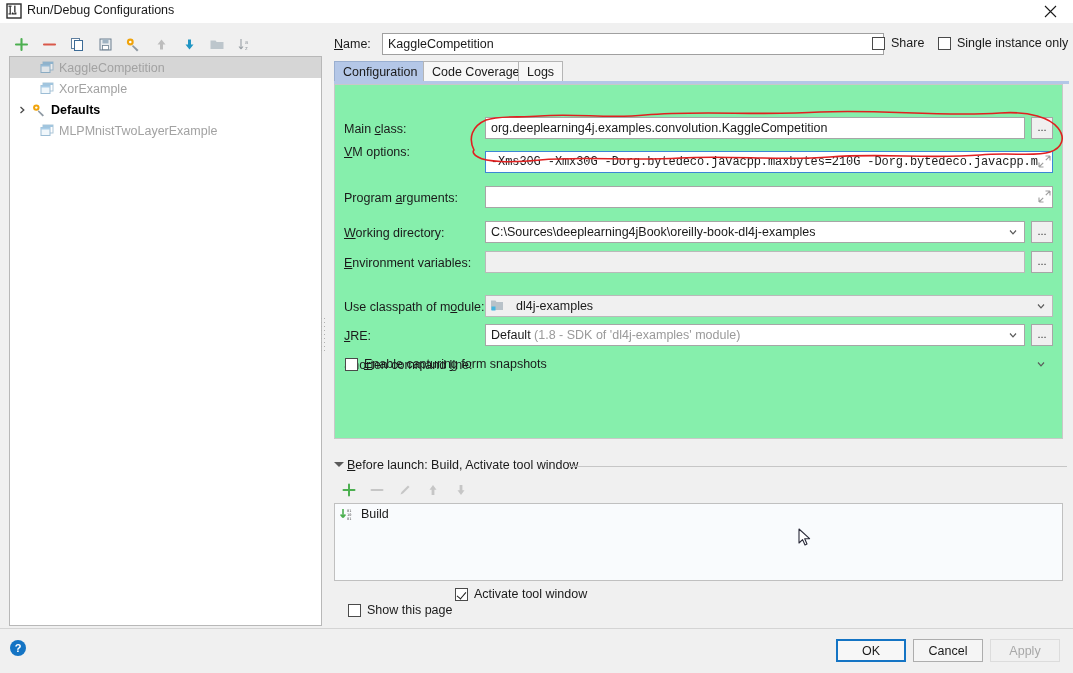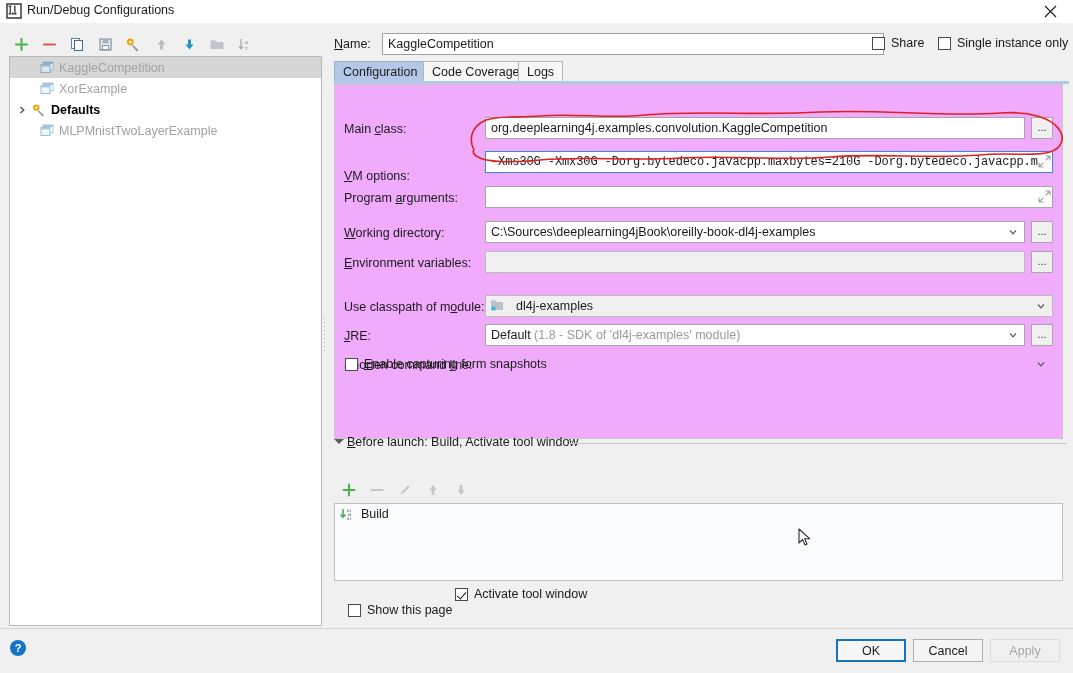--- a/index.html
+++ b/index.html
@@ -106,21 +106,21 @@
     border-bottom: none;
   }
   .tab.active { background: #b4c7e7; border-color: #9aafd0; }
   .tab-underline {
     position: absolute; left: 4px; top: 58px; width: 735px; height: 3px; background: #b4c7e7;
   }
 
   
   .content {
     position: absolute; left: 4px; top: 61px; width: 729px; height: 355px;
-    background: #f0abfc; border: 1px solid #c8c8c8; box-sizing: border-box;
+    background: #86efac; border: 1px solid #c8c8c8; box-sizing: border-box;
   }
   .flabel { position: absolute; left: 9px; font-size: 12.5px; color: #1a1a1a; white-space: nowrap; }
 
   .fld {
     position: absolute; height: 22px; box-sizing: border-box;
     background: #ffffff; border: 1px solid #a6a6a6;
     font-family: "Liberation Sans", sans-serif; font-size: 12.5px; color: #1a1a1a;
     padding: 0 5px; line-height: 20px; white-space: nowrap; overflow: hidden;
   }
   .fld.mono {
@@ -142,21 +142,21 @@
   }
   .gray { color: #9a9a9a; }
   .bold { font-weight: bold; }
 
   
   .modicon { position: absolute; width: 14px; height: 14px; }
 
   .enable-cb { position: absolute; left: 10px; top: 272px; }
 
   
-  .bl-header { position: absolute; left: 4px; top: 412px; width: 735px; height: 16px; }
+  .bl-header { position: absolute; left: 4px; top: 435px; width: 735px; height: 16px; }
   .bl-tri {
     position: absolute; left: 0px; top: 4px; width: 0; height: 0;
     border-left: 5px solid transparent; border-right: 5px solid transparent;
     border-top: 5px solid #5a5a5a;
   }
   .bl-title { position: absolute; left: 13px; top: 0px; font-size: 12.5px; }
   .bl-line { position: absolute; top: 8px; height: 1px; background: #c6c6c6; }
 
   .bl-toolbar { position: absolute; left: 8px; top: 455px; height: 24px; display:flex; align-items:center; gap:6px; }
   .bl-tbtn { width: 22px; height: 22px; display:flex; align-items:center; justify-content:center; }
@@ -376,21 +376,21 @@
       <div class="tab" style="left:184px;">Logs</div>
     </div>
     <div class="tab-underline"></div>
 
     <div class="content">
 
       <span class="flabel" style="top:37px;">Main <u>c</u>lass:</span>
       <div class="fld" style="left:150px; top:32px; width:540px;">org.deeplearning4j.examples.convolution.KaggleCompetition</div>
       <div class="btn-dots" style="left:696px; top:32px;">...</div>
 
-      <span class="flabel" style="top:84px;"><u>V</u>M options:</span>
+      <span class="flabel" style="top:60px;"><u>V</u>M options:</span>
       <div class="fld mono focused" style="left:150px; top:66px; width:568px;">-Xms30G -Xmx30G -Dorg.bytedeco.javacpp.maxbytes=210G -Dorg.bytedeco.javacpp.m</div>
       <span class="expander" style="left:703px; top:70px;">
         <svg width="13" height="13" viewBox="0 0 13 13">
           <path d="M12 1 L7.5 1 M12 1 L12 5.5 M12 1 L7.8 5.2" stroke="#9d9d9d" stroke-width="1.1" fill="none"></path>
           <path d="M1 12 L5.5 12 M1 12 L1 7.5 M1 12 L5.2 7.8" stroke="#9d9d9d" stroke-width="1.1" fill="none"></path>
         </svg>
       </span>
 
       <span class="flabel" style="top:106px;">Program <u>a</u>rguments:</span>
       <div class="fld" style="left:150px; top:101px; width:568px;"></div>

